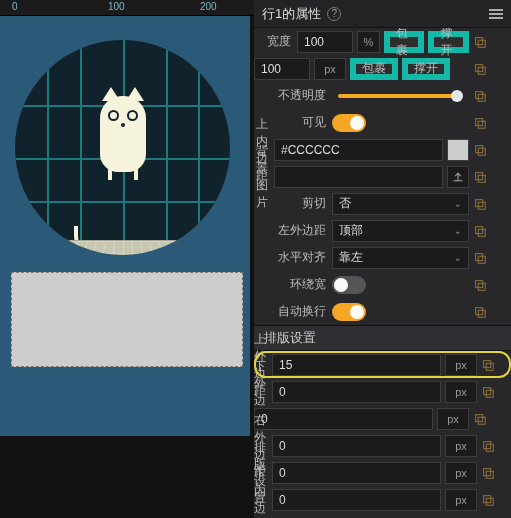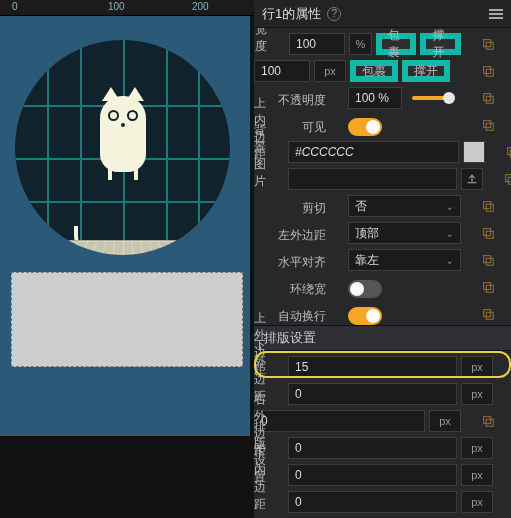--- a/index.html
+++ b/index.html
@@ -29,21 +29,21 @@
   .keyboard div{background:#c6c5b0;}
   .dashed-box{ position:absolute; top:256px; left:11px; width:232px; height:95px; background:#cdcdcd; border:1px dashed #777; }
   
   .panel { width: 257px; height: 518px; background: #28282a; display:flex; flex-direction:column; }
   .panel-head { height:28px; padding:0 8px; background:#242426; border-bottom:1px solid #111; display:flex; align-items:center; gap:6px; color:#ddd; font-size:13px;}
   .panel-head .q{ width:14px;height:14px;border:1px solid #777;border-radius:50%;color:#999;font-size:10px;display:flex;align-items:center;justify-content:center;}
   .panel-head .spacer{flex:1;}
   .menu-icon{display:flex;flex-direction:column;gap:2px;}
   .menu-icon span{width:14px;height:2px;background:#aaa;}
   .scroll{flex:1;overflow:hidden;}
-  .row{display:flex;align-items:flex-end;height:27px;padding-right:12px;gap:16px;}
+  .row{display:flex;align-items:center;height:27px;padding-right:20px;}
   .row .lbl{width:78px;text-align:right;padding-right:6px;color:#bbb;font-size:12px;}
   .row .field{flex:1;display:flex;align-items:center;gap:4px;}
   .inp{height:22px;background:#1b1b1d;border:1px solid #3d3d40;color:#ddd;padding:0 6px;font-size:12px;}
   .inp.num{width:56px;}
   .unit-box{width:32px;height:22px;background:#1b1b1d;border:1px solid #3d3d40;color:#999;display:flex;align-items:center;justify-content:center;font-size:11px;}
   .mini-btn{height:22px;padding:0 6px;background:#2e2e31;border:6px solid #14b8a6;color:#bbb;font-size:12px;display:flex;align-items:center;cursor:pointer;}
   .copy-icn{width:22px;height:22px;display:flex;align-items:center;justify-content:center;border:1px solid transparent;color:#8b6f3a;flex-shrink:0;}
   .copy-icn svg{width:14px;height:14px;}
   .slider{flex:1;height:4px;background:#444;position:relative;border-radius:2px;margin:0 6px;}
   .slider .fill{position:absolute;left:0;top:0;height:100%;background:#f5a623;border-radius:2px;right:8px;}
@@ -63,21 +63,21 @@
 </style>
 </head>
 <body>
 
 <div class="app">
 
   <div class="canvas-area">
     <div class="ruler-h">
       <span style="left:12px">0</span>
       <span style="left:108px">100</span>
-      <span style="left:192px">200</span>
+      <span style="left:200px">200</span>
     </div>
     <div class="stage-bg">
       <div class="circle-img">
 
         <div class="trace" style="left:50%;top:0;width:2px;height:100%;"></div>
         <div class="trace" style="left:30%;top:0;width:2px;height:100%;"></div>
         <div class="trace" style="left:70%;top:0;width:2px;height:100%;"></div>
         <div class="trace" style="left:15%;top:0;width:2px;height:100%;"></div>
         <div class="trace" style="left:85%;top:0;width:2px;height:100%;"></div>
         <div class="trace" style="left:0;top:30%;width:100%;height:2px;"></div>
@@ -179,21 +179,20 @@
             <svg viewBox="0 0 16 16" fill="none" stroke="currentColor" stroke-width="1.2">
               <rect x="3" y="3" width="8" height="8"></rect>
               <rect x="6" y="6" width="8" height="8"></rect>
             </svg>
           </div>
       </div>
 
       <div class="row">
         <div class="lbl">不透明度</div>
         <div class="field">
-          <input class="inp num" style="width: 54px;" value="100 %">
           <div class="slider">
               <div class="fill"></div>
               <div class="knob"></div>
             </div>
         </div>
         <div class="copy-icn">
             <svg viewBox="0 0 16 16" fill="none" stroke="currentColor" stroke-width="1.2">
               <rect x="3" y="3" width="8" height="8"></rect>
               <rect x="6" y="6" width="8" height="8"></rect>
             </svg>
@@ -211,21 +210,21 @@
             <svg viewBox="0 0 16 16" fill="none" stroke="currentColor" stroke-width="1.2">
               <rect x="3" y="3" width="8" height="8"></rect>
               <rect x="6" y="6" width="8" height="8"></rect>
             </svg>
           </div>
       </div>
 
       <div class="row">
         <div class="lbl">上内边距</div>
         <div class="field">
-          <input class="inp" style="flex: 1 1 0%; font-style: italic;" value="#CCCCCC">
+          <input class="inp" style="flex: 1 1 0%;" value="#CCCCCC">
           <div class="swatch"></div>
         </div>
         <div class="copy-icn">
             <svg viewBox="0 0 16 16" fill="none" stroke="currentColor" stroke-width="1.2">
               <rect x="3" y="3" width="8" height="8"></rect>
               <rect x="6" y="6" width="8" height="8"></rect>
             </svg>
           </div>
       </div>
 

